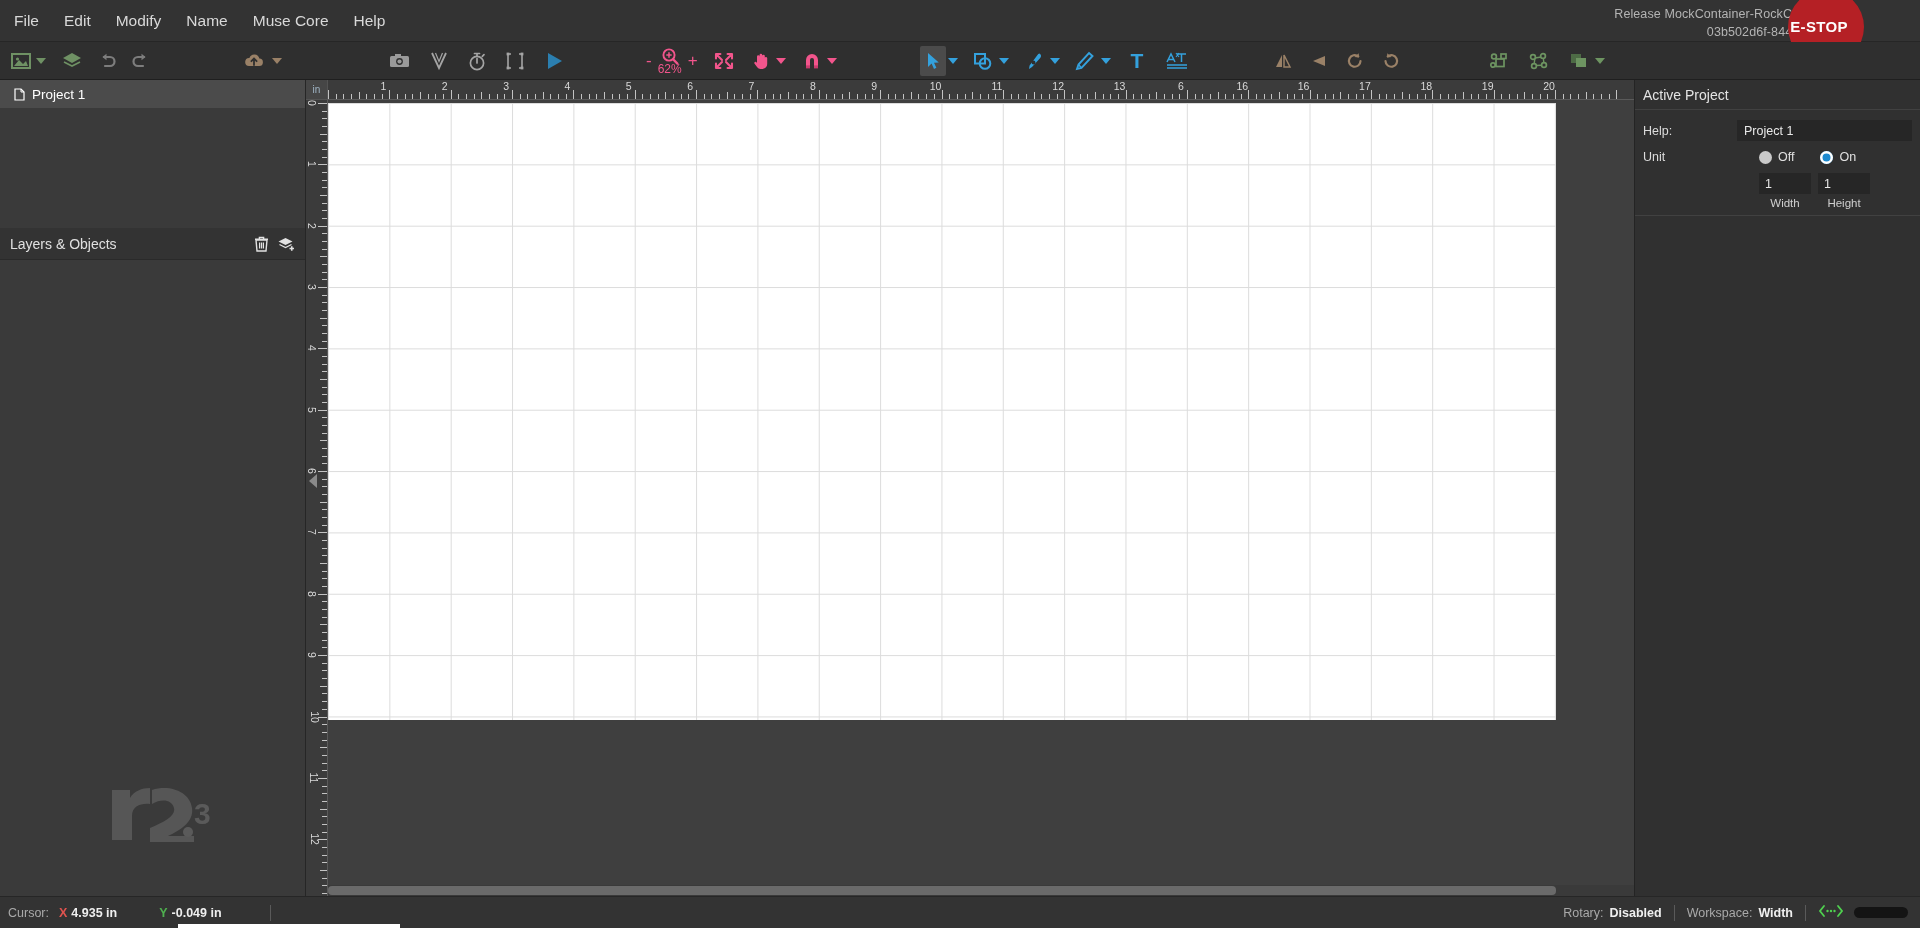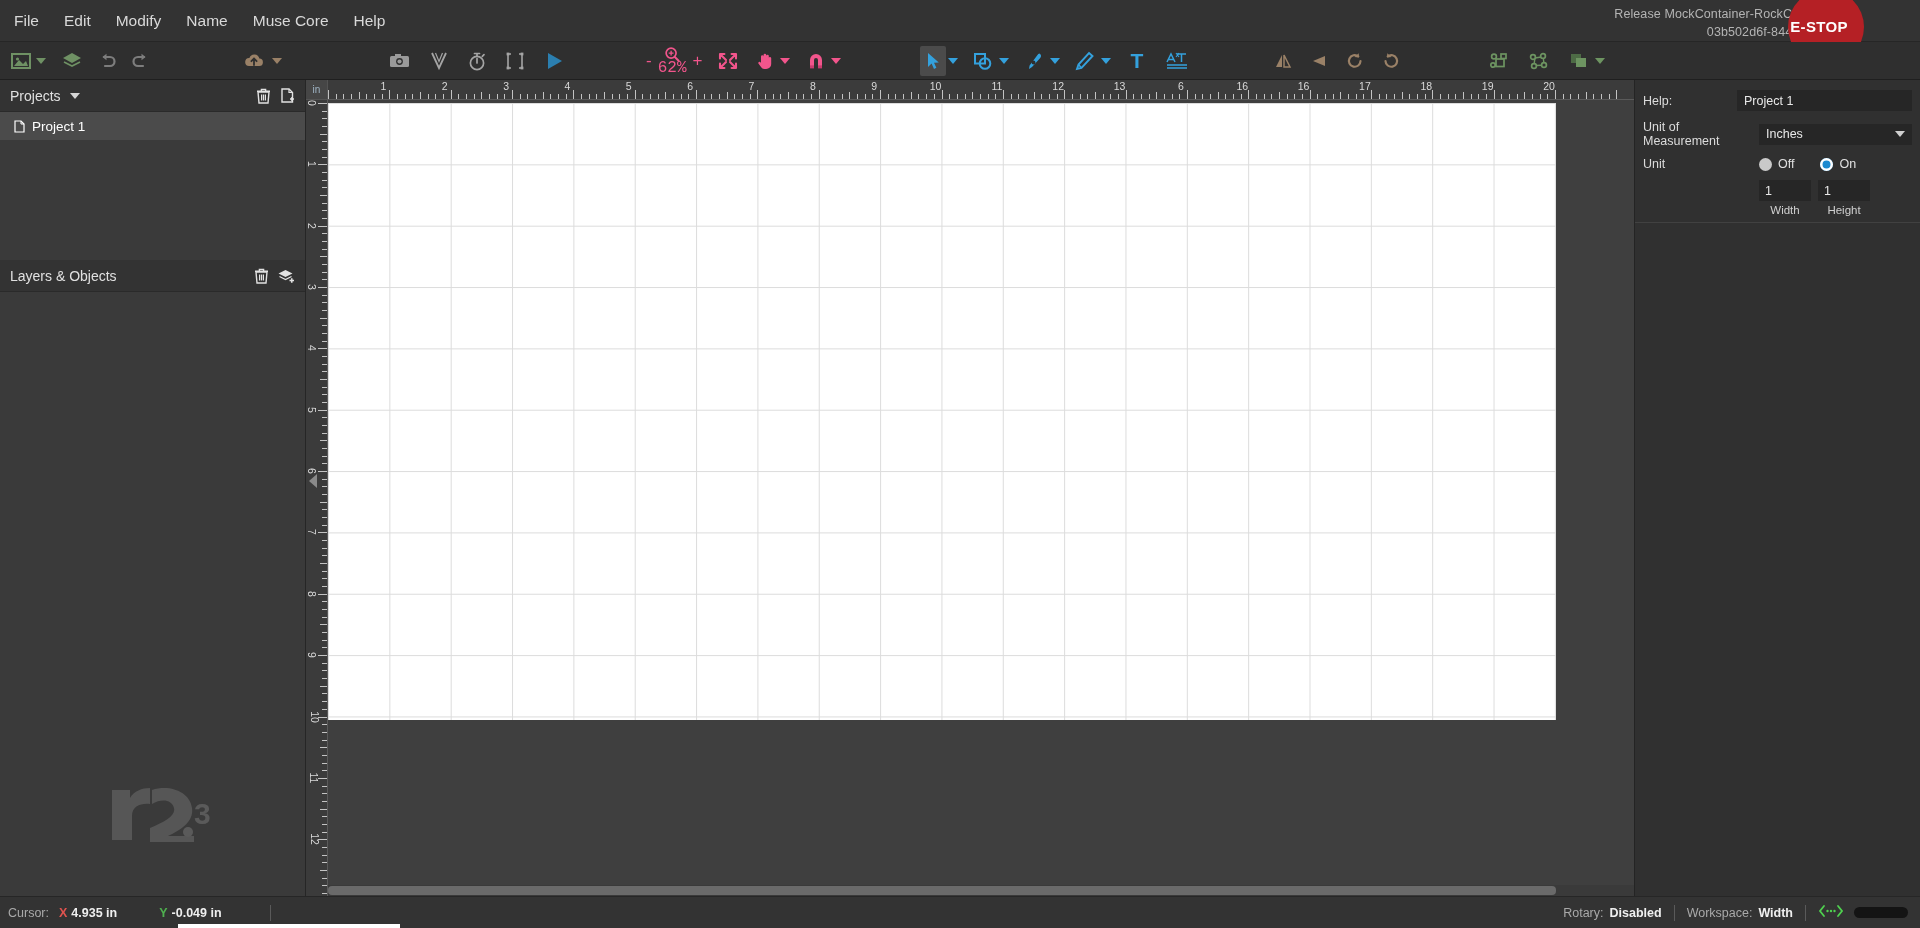--- a/index.html
+++ b/index.html
@@ -56,21 +56,21 @@
   .caret {
     width: 0; height: 0; border-left: 5px solid transparent; border-right: 5px solid transparent;
     border-top: 6px solid currentColor; margin: 0 5px 0 2px;
   }
   .grn { color: #6f9164; }
   .grn2 { color: #6d9461; }
   .tan { color: #9a8167; }
   .pnk { color: #f2558c; }
   .blu { color: #34a1dd; }
   .gry { color: #9a9a9a; }
-  .zoomlabel { font-size: 16px; color: #f2558c; text-align: center; line-height: 1; margin-top: -2px; font-family: Liberation Mono, monospace; }
+  .zoomlabel { font-size: 12px; color: #f2558c; text-align: center; line-height: 1; margin-top: -2px; }
   .zoomwrap { display: flex; flex-direction: column; align-items: center; justify-content: center; height: 30px; }
   .opsign { font-size: 17px; color: #f2558c; padding: 0 6px; }
 
   
   #leftpanel {
     position: absolute; top: 80px; left: 0; width: 306px; bottom: 32px;
     background: #3a3a3a; border-right: 1px solid #262626;
   }
   #tabs { display: flex; height: 33px; }
   .tab {
@@ -454,39 +454,20 @@
             <rect x="3" y="3" width="10" height="9" fill="#4d6b45"></rect>
             <rect x="8" y="7" width="10" height="9" fill="#6d9461"></rect>
           </svg>
       </div>
       <div class="caret grn2"></div>
     </div>
   </div>
 
   <div id="leftpanel">
 
-    <div class="panel-head">
-      <span>Projects</span>
-      <span class="tri-down"></span>
-      <span class="spacer"></span>
-      <span class="hicon">
-        <svg width="15" height="16" viewBox="0 0 15 16">
-            <path d="M2 4 H13 L12 15 H3 Z" fill="none" stroke="#e2e2e2" stroke-width="1.4"></path>
-            <path d="M5.6 6.5 V12.6 M7.5 6.5 V12.6 M9.4 6.5 V12.6" stroke="#e2e2e2" stroke-width="1.2"></path>
-            <path d="M1 3.2 H14 M5.4 3.2 V1.4 H9.6 V3.2" stroke="#e2e2e2" stroke-width="1.4" fill="none"></path>
-          </svg>
-      </span>
-      <span class="hicon">
-        <svg width="15" height="16" viewBox="0 0 15 16">
-            <path d="M2 1 H9 L12.5 4.5 V14 H2 Z" fill="none" stroke="#e2e2e2" stroke-width="1.4"></path>
-            <path d="M9 1 V4.5 H12.5" fill="none" stroke="#e2e2e2" stroke-width="1.2"></path>
-            <path d="M10 11 H14 M12 9 V13" stroke="#e2e2e2" stroke-width="1.6"></path>
-          </svg>
-      </span>
-    </div>
 
     <div id="projects-list">
       <div class="proj-row">
         <svg width="11" height="13" viewBox="0 0 11 13">
             <path d="M1 1 H7 L10 4 V12 H1 Z" fill="none" stroke="#ffffff" stroke-width="1.2"></path>
             <path d="M7 1 V4 H10" fill="none" stroke="#ffffff" stroke-width="1"></path>
           </svg>
         <span>Project 1</span>
       </div>
     </div>
@@ -843,31 +824,25 @@
   </div>
 
   <div id="collapse-left">
       <span class="arrow-l"></span>
     </div>
   <div id="collapse-right">
       <span class="arrow-r"></span>
     </div>
 
   <div id="rightpanel">
+    <div class="rp-head">Active Project</div>
     <div class="rp-body">
       <div class="rp-row">
         <span class="rp-label">Help:</span>
         <input class="rp-input" type="text" value="Project 1" style="">
-      </div>
-      <div class="rp-row">
-        <span class="rp-label">Unit of Measurement</span>
-        <div class="rp-select">
-          <span>Inches</span>
-          <span class="caret2"></span>
-        </div>
       </div>
       <div class="rp-row">
         <span class="rp-label">Unit</span>
         <div class="radio-wrap">
           <span class="radio"></span>
           <span class="radio-label">Off</span>
         </div>
         <div class="radio-wrap">
           <span class="radio on"></span>
           <span class="radio-label">On</span>

